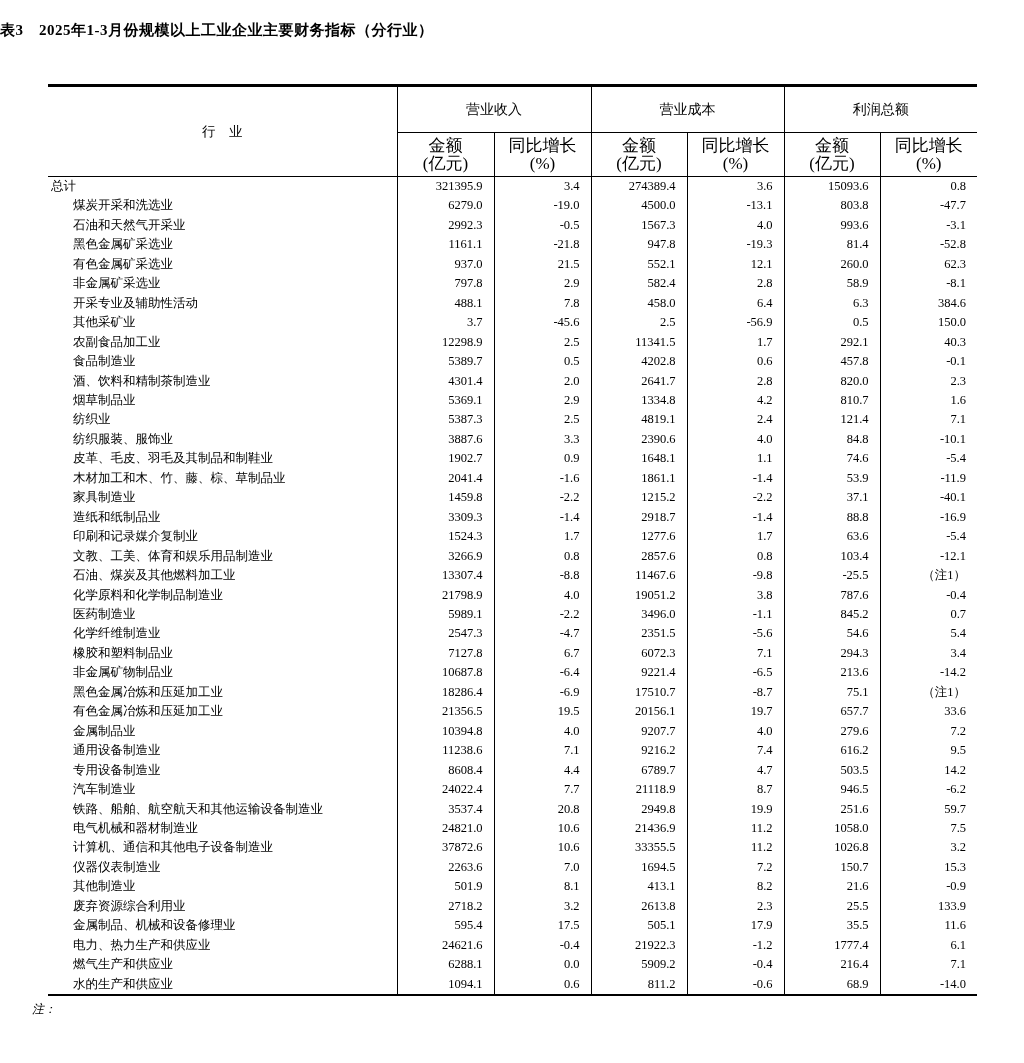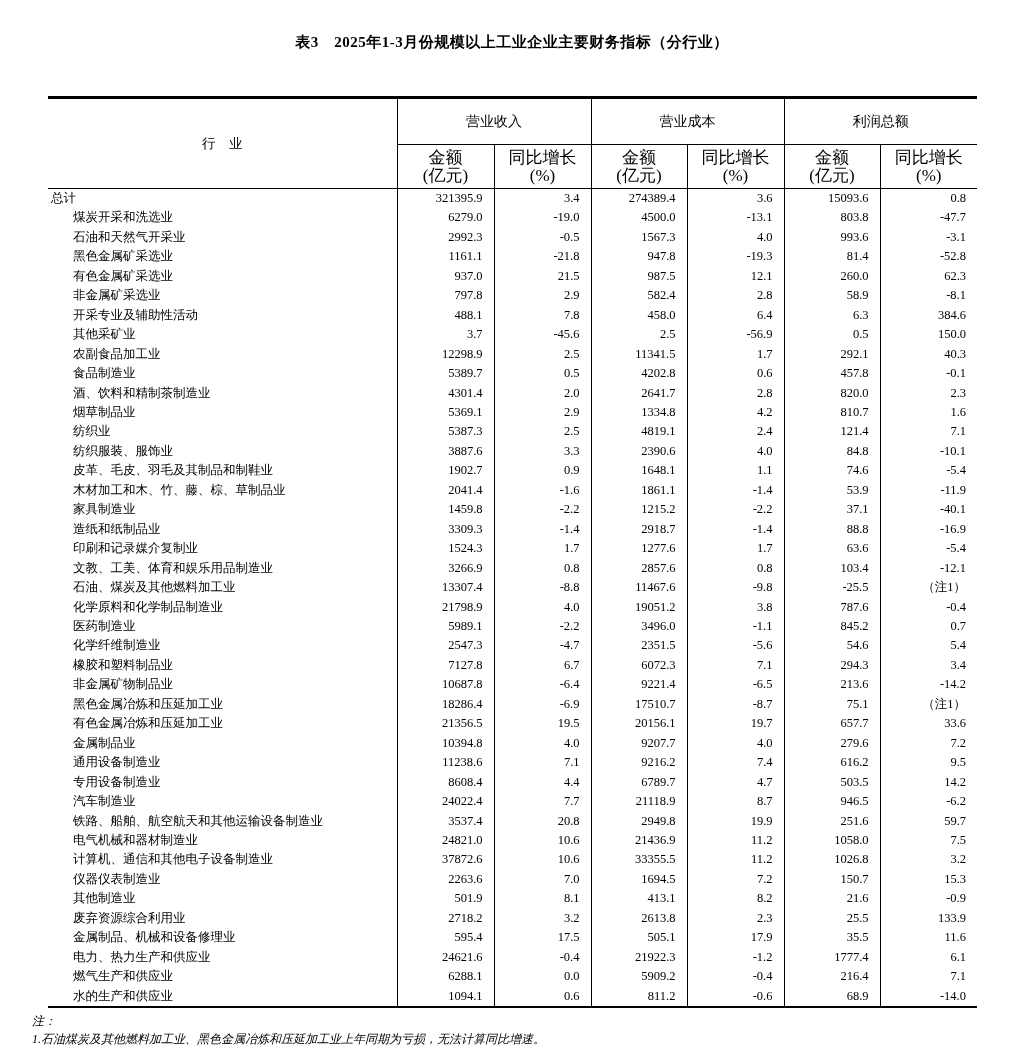--- a/index.html
+++ b/index.html
@@ -4,22 +4,21 @@
 <style>
   html,body{margin:0;padding:0;background:#ffffff;}
   body{
     width:1024px;height:1063px;overflow:hidden;
     font-family:"Liberation Serif","DejaVu Serif",serif;
     color:#000;
     -webkit-font-smoothing:antialiased;
   }
   .doc{position:relative;width:1024px;height:1063px;}
   .title{
-    padding-top:33px;
-    text-align:center;
+    padding-top:21px;
     font-size:15px;
     font-weight:bold;
     letter-spacing:0.5px;
   }
   table.fin{
     border-collapse:collapse;
     table-layout:fixed;
     margin:44px 0 0 48px;
     width:929px;
     border-top:3px solid #000;
@@ -155,21 +154,21 @@
           <td class="num">-21.8</td>
           <td class="num">947.8</td>
           <td class="num">-19.3</td>
           <td class="num">81.4</td>
           <td class="num">-52.8</td>
         </tr>
         <tr>
           <td class="name ind">有色金属矿采选业</td>
           <td class="num">937.0</td>
           <td class="num">21.5</td>
-          <td class="num">987.5</td>
+          <td class="num">552.1</td>
           <td class="num">12.1</td>
           <td class="num">260.0</td>
           <td class="num">62.3</td>
         </tr>
         <tr>
           <td class="name ind">非金属矿采选业</td>
           <td class="num">797.8</td>
           <td class="num">2.9</td>
           <td class="num">582.4</td>
           <td class="num">2.8</td>
@@ -498,16 +497,15 @@
           <td class="num">811.2</td>
           <td class="num">-0.6</td>
           <td class="num">68.9</td>
           <td class="num">-14.0</td>
         </tr>
       </tbody>
   </table>
 
   <div class="notes">
     <div>注：</div>
-    <div>1.石油煤炭及其他燃料加工业、黑色金属冶炼和压延加工业上年同期为亏损，无法计算同比增速。</div>
   </div>
 
 </div>
 
 </body></html>

